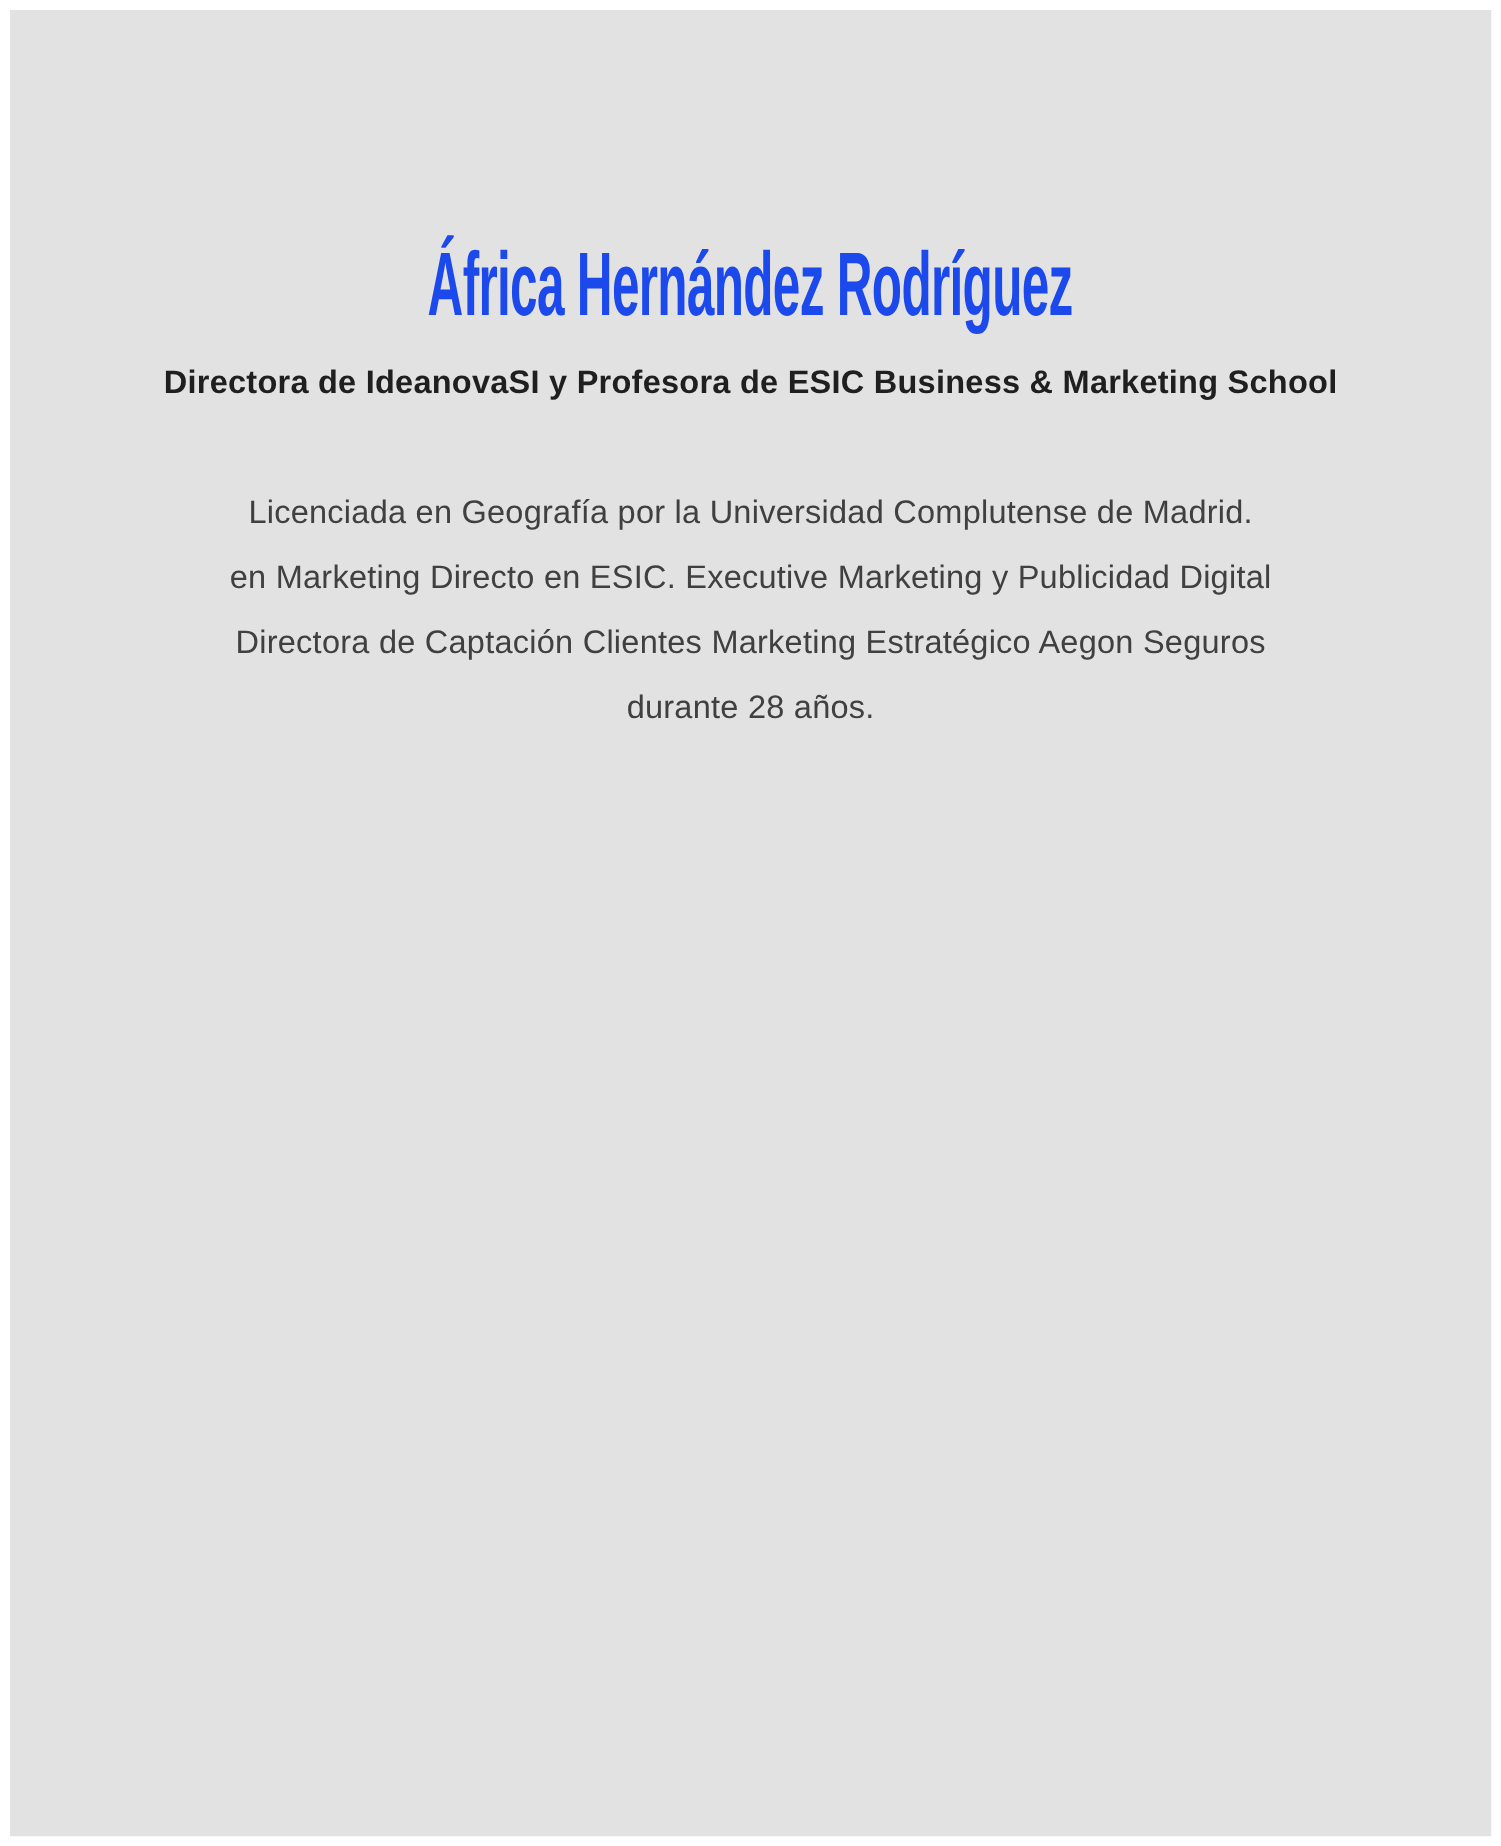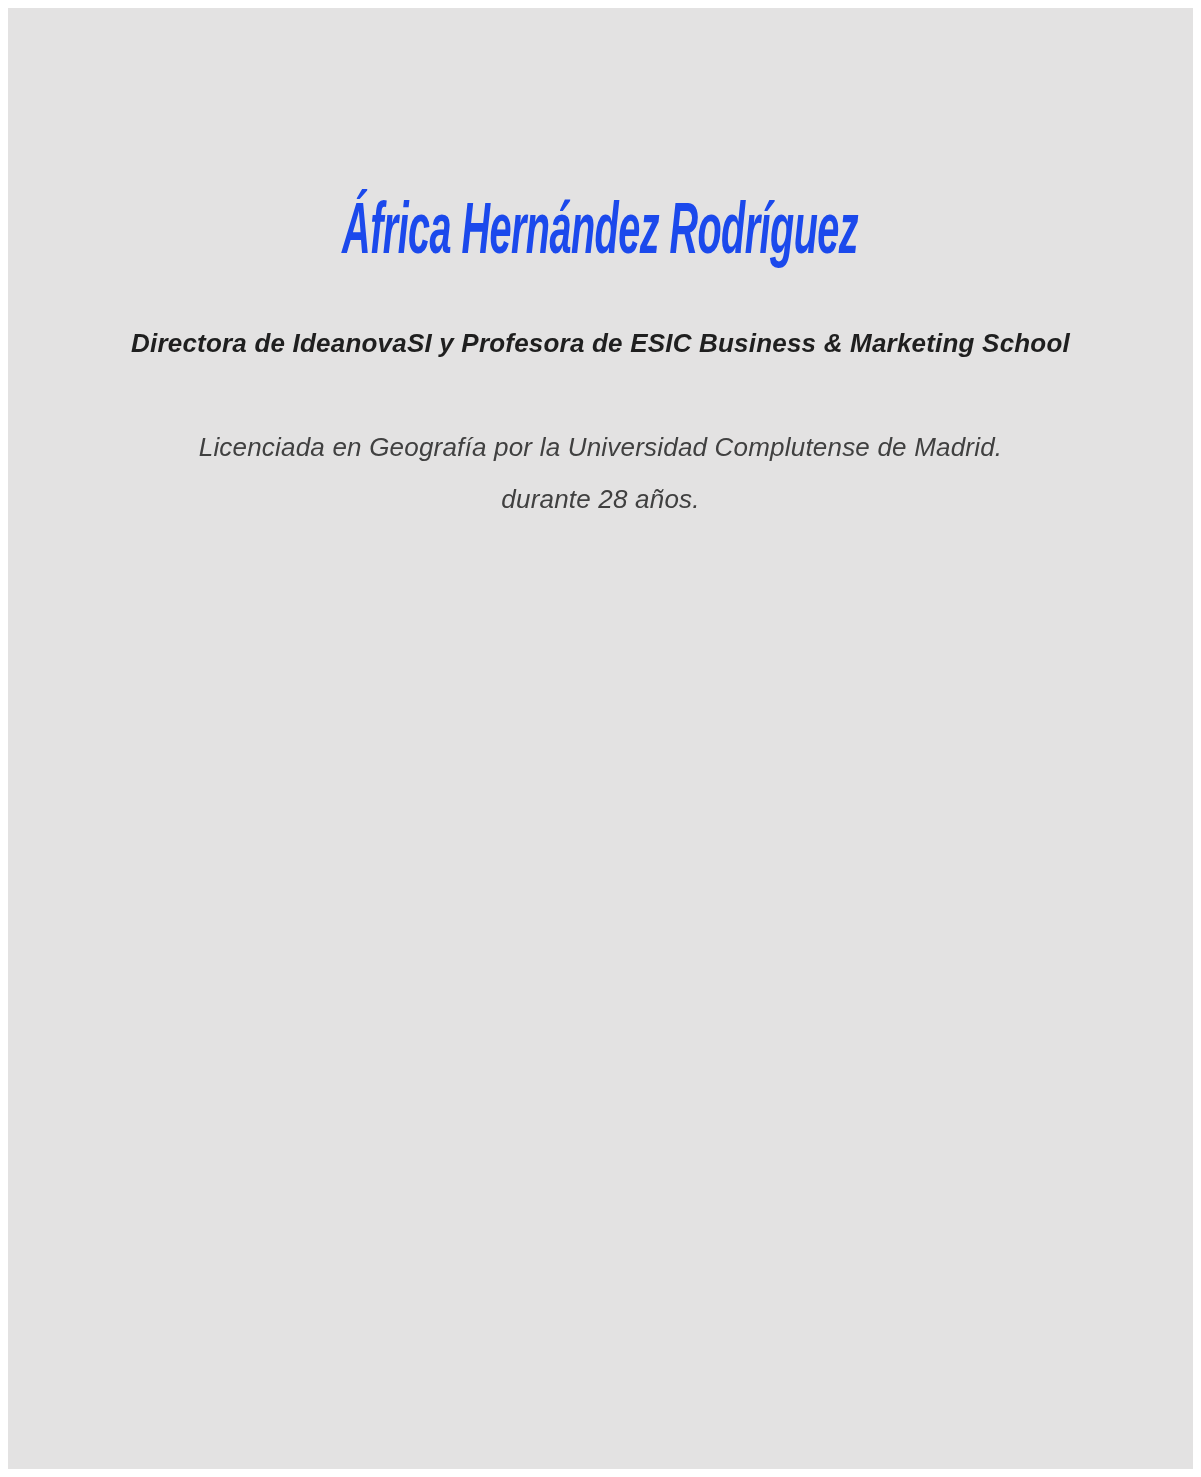--- a/index.html
+++ b/index.html
@@ -14,38 +14,37 @@
     overflow: hidden;
     position: relative;
   }
   .panel {
     position: absolute;
     left: 8px;
     top: 8px;
     right: 8px;
     bottom: 8px;
     background: #e3e2e2;
-    font-style: italic;
   }
   .title {
     margin: 184px 0 0 0;
     text-align: center;
     line-height: 72px;
     font-size: 72px;
     font-weight: bold;
     white-space: nowrap;
   }
   .title .condense {
     display: inline-block;
     transform: scaleX(0.55);
     transform-origin: center center;
     letter-spacing: -1px;
   }
   .subtitle {
-    margin: 66px 0 0 0;
+    margin: 28px 0 0 0;
     text-align: center;
     font-size: 26px;
     line-height: 26px;
     font-weight: bold;
     color: #1f1f1f;
     letter-spacing: 0.2px;
   }
   .bio {
     margin: 65px auto 0 auto;
     width: 1030px;
@@ -64,15 +63,17 @@
 
 <div class="panel" style="background: rgb(227, 226, 226);">
   <h1 class="title" style="color: rgb(27, 73, 236);">
     <span class="condense">África Hernández Rodríguez</span>
   </h1>
 
   <h2 class="subtitle">Directora de IdeanovaSI y Profesora de ESIC Business &amp; Marketing School</h2>
 
   <div class="bio">
     <span class="bio-line">Licenciada en Geografía por la Universidad Complutense de Madrid.</span>
+    <span class="bio-line">en Marketing Directo en ESIC. Executive Marketing y Publicidad Digital</span>
+    <span class="bio-line">Directora de Captación Clientes Marketing Estratégico Aegon Seguros</span>
     <span class="bio-line">durante 28 años.</span>
   </div>
 </div>
 
 </body></html>

